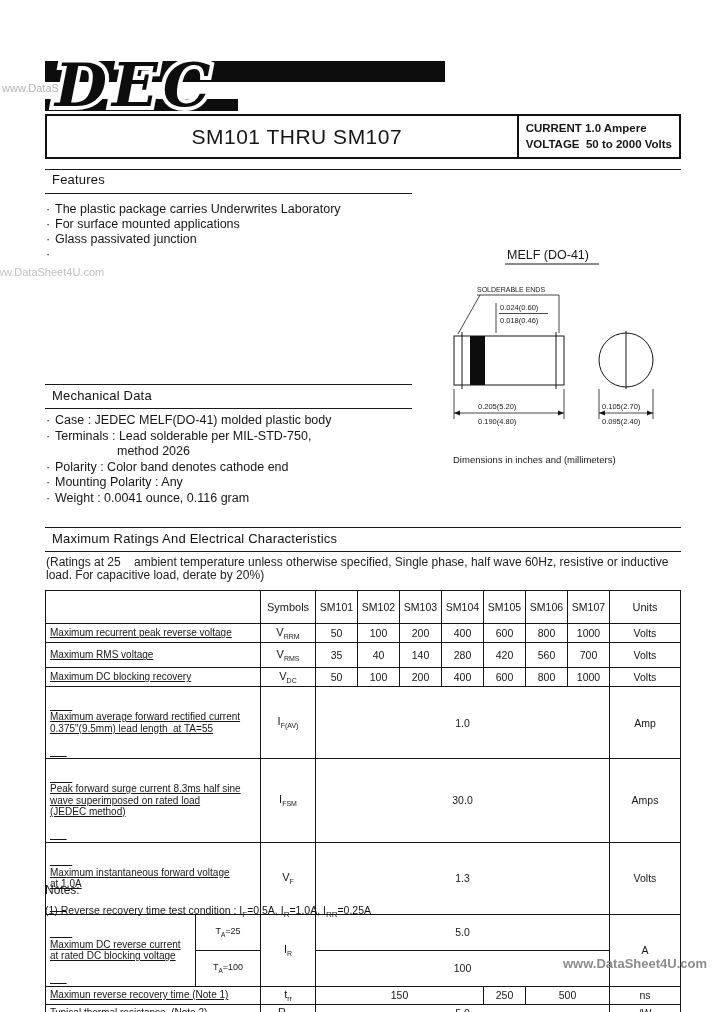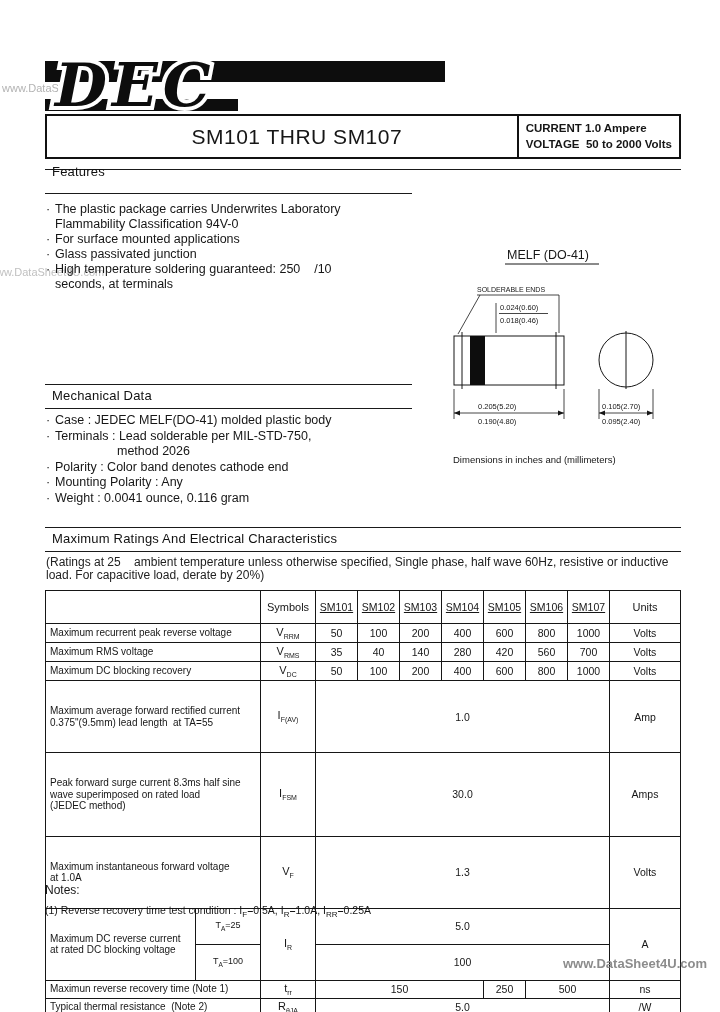--- a/index.html
+++ b/index.html
@@ -19,28 +19,28 @@
   #features{position:absolute;left:46px;top:202px;width:370px;font-size:12.5px;line-height:15px;}
   #mech{position:absolute;left:46px;top:413px;width:400px;font-size:12.5px;line-height:15.5px;}
   .li{display:flex;}
   .li .b{width:9px;flex:none;}
   .indent{padding-left:62px;}
   #rnote{position:absolute;left:46px;top:556px;font-size:12px;line-height:13px;color:#222;}
   #diagram{position:absolute;left:449px;top:243px;}
   #diagram text{fill:#161616;}
   table#rt{position:absolute;left:45px;top:590px;width:636px;border-collapse:collapse;table-layout:fixed;}
   #rt td{border:1px solid #161616;overflow:hidden;vertical-align:middle;}
-  .param{font-size:10px;line-height:11.5px;padding:1px 4px;text-align:left;white-space:pre-wrap;}
+  .param{font-size:10px;line-height:11.5px;padding:1px 4px;text-align:left;white-space:pre-wrap;text-decoration:underline;}
   .val{text-align:center;font-size:10.5px;}
   .sym{text-align:center;font-size:11px;}
   .sym sub{font-size:7px;}
   .cond{text-align:center;font-size:9px;}
   .cond sub{font-size:6.5px;}
   .unit{text-align:center;font-size:10.5px;}
-  .mhead{text-align:center;font-size:10.5px;text-decoration:underline;}
+  .mhead{text-align:center;font-size:10.5px;}
   .symhead,.unithead{text-align:center;font-size:11px;}
   #notes{position:absolute;left:45px;top:883px;}
   #notes .nh{font-size:12px;margin-bottom:6px;}
   #notes .nl{font-size:10.5px;line-height:14px;}
   #notes sub{font-size:8px;}
 </style>
 </head>
 <body>
 
 <div id="page">
@@ -57,49 +57,44 @@
 
   <div id="titlebox">
     <div class="tb-left">SM101 THRU SM107</div>
     <div class="tb-right">
       <div class="pre">CURRENT 1.0 Ampere</div>
       <div class="pre">VOLTAGE  50 to 2000 Volts</div>
     </div>
   </div>
 
   <div class="rule" style="top:169px;width:636px"></div>
-  <div class="sec-head" style="top:164px">Features</div>
+  <div class="sec-head" style="top:172px">Features</div>
   <div class="rule" style="top:193px;width:367px"></div>
 
   <div id="features">
     <div class="li">
       <div class="b">·</div>
       <div class="t">
         <div class="pre">The plastic package carries Underwrites Laboratory</div>
-        <div class="pre">Flammability Classification 94V-0</div>
       </div>
     </div>
     <div class="li">
       <div class="b">·</div>
       <div class="t">
           <div class="pre">For surface mounted applications</div>
         </div>
     </div>
     <div class="li">
       <div class="b">·</div>
       <div class="t">
           <div class="pre">Glass passivated junction</div>
         </div>
     </div>
     <div class="li">
       <div class="b">·</div>
-      <div class="t">
-        <div class="pre">High temperature soldering guaranteed: 250    /10</div>
-        <div class="pre">seconds, at terminals</div>
-      </div>
     </div>
   </div>
 
   <svg id="diagram" width="232" height="228" viewBox="0 0 232 228">
     <text x="58" y="16" font-size="12.5">MELF (DO-41)</text>
     <line x1="56" y1="21" x2="150" y2="21" stroke="#161616"></line>
 
     <text x="28" y="49" font-size="7">SOLDERABLE ENDS</text>
     <line x1="28" y1="52" x2="110" y2="52" stroke="#161616" stroke-width="0.8"></line>
     <line x1="31" y1="52" x2="9" y2="91" stroke="#161616" stroke-width="0.8"></line>
@@ -216,21 +211,21 @@
       <td class="sym"><span>V</span><sub>RRM</sub></td>
       <td class="val">50</td>
       <td class="val">100</td>
       <td class="val">200</td>
       <td class="val">400</td>
       <td class="val">600</td>
       <td class="val">800</td>
       <td class="val">1000</td>
       <td class="unit">Volts</td>
     </tr>
-    <tr style="height:19px">
+    <tr style="height:25px">
       <td colspan="2" class="param">Maximum RMS voltage</td>
       <td class="sym"><span>V</span><sub>RMS</sub></td>
       <td class="val">35</td>
       <td class="val">40</td>
       <td class="val">140</td>
       <td class="val">280</td>
       <td class="val">420</td>
       <td class="val">560</td>
       <td class="val">700</td>
       <td class="unit">Volts</td>

